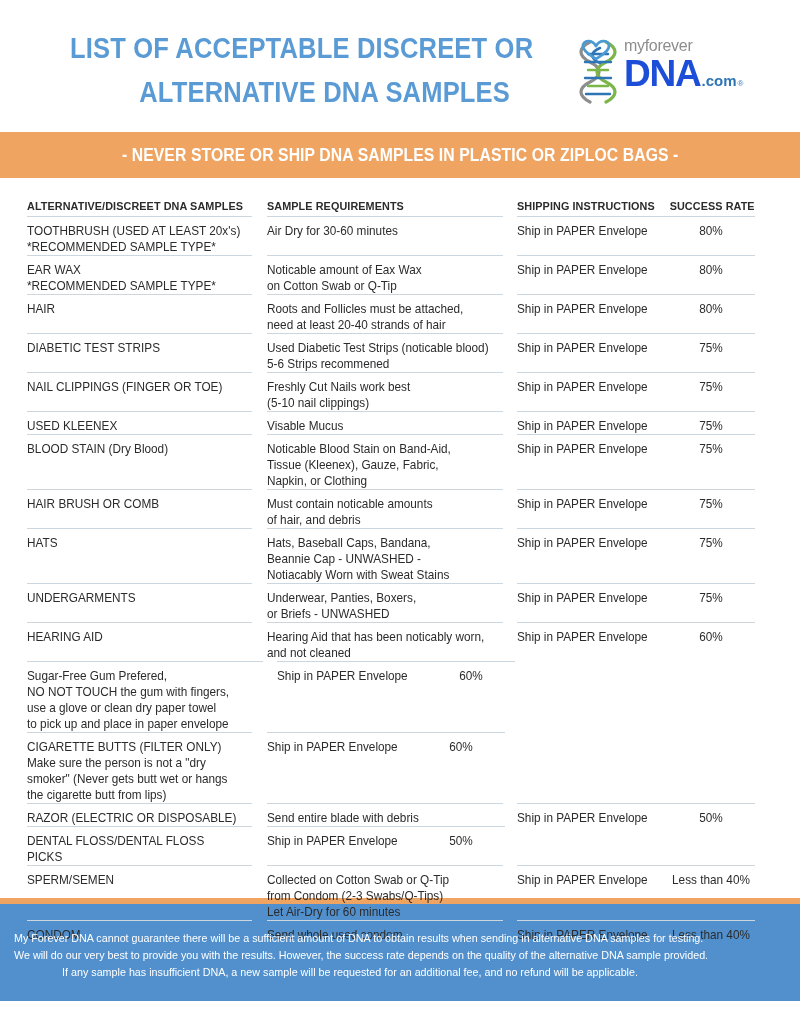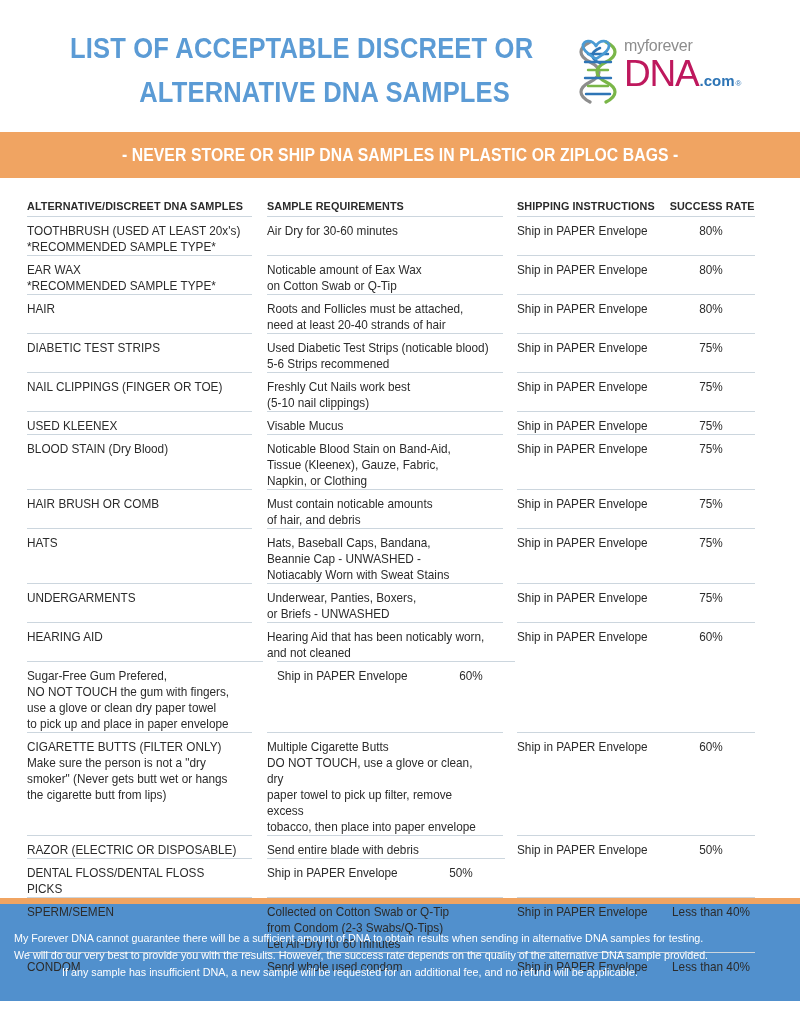--- a/index.html
+++ b/index.html
@@ -34,21 +34,21 @@
   .logo-helix { position:absolute; left:0; top:0; width:54px; height:72px; }
   .logo-text { position:absolute; left:54px; top:4px; }
   .logo-my {
     font-family:"Liberation Sans",sans-serif;
     font-size:16px; color:#8d8d8d; font-weight:normal;
     letter-spacing:-0.3px; line-height:20px;
   }
   .logo-dna-row { display:flex; align-items:baseline; margin-top:-1px; }
   .logo-dna {
     font-family:"Liberation Sans",sans-serif;
-    font-weight:normal; font-size:37px; color:#be185d;
+    font-weight:bold; font-size:37px; color:#1d4ed8;
     letter-spacing:-1.2px; line-height:38px;
   }
   .logo-com {
     font-family:"Liberation Sans",sans-serif;
     font-weight:bold; font-size:15px; color:#2e75b6; margin-left:1px;
   }
   .logo-reg { font-size:8px; color:#2e75b6; vertical-align:super; margin-left:1px;}
 
   
   .banner {
@@ -592,31 +592,20 @@
             <div class="cellbox">
               <div class="rule w1"></div>
               <div class="cell">
                 <div>CIGARETTE BUTTS (FILTER ONLY)</div>
                 <div>Make sure the person is not a "dry</div>
                 <div>smoker" (Never gets butt wet or hangs</div>
                 <div>the cigarette butt from lips)</div>
               </div>
             </div>
           </div>
-          <div class="c2">
-            <div class="cellbox">
-              <div class="rule w2"></div>
-              <div class="cell">
-                <div>Multiple Cigarette Butts</div>
-                <div>DO NOT TOUCH, use a glove or clean, dry</div>
-                <div>paper towel to pick up filter, remove excess</div>
-                <div>tobacco, then place into paper envelope</div>
-              </div>
-            </div>
-          </div>
           <div class="c3">
             <div class="cellbox">
               <div class="rule w3"></div>
               <div class="cell">
                 <div>Ship in PAPER Envelope</div>
               </div>
             </div>
           </div>
           <div class="c4">
             <div class="cellbox">

